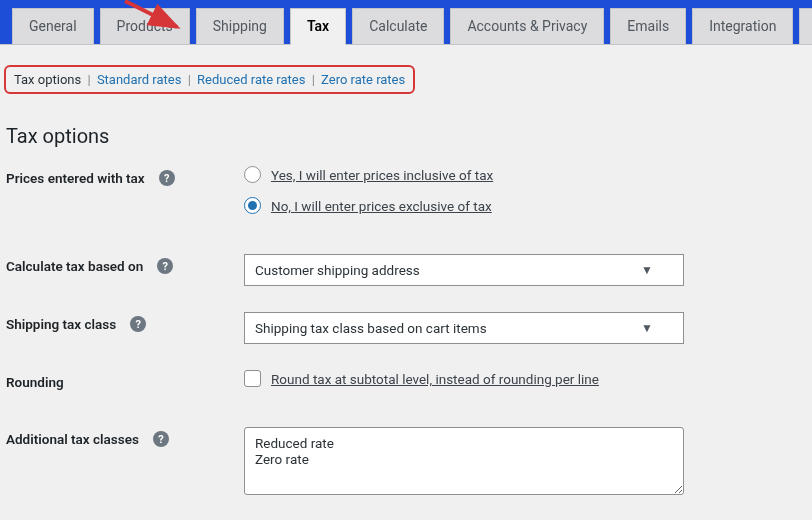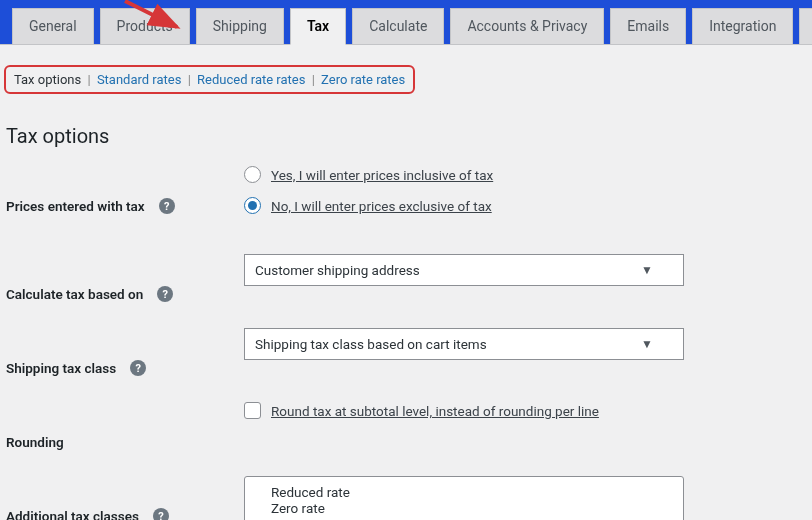--- a/index.html
+++ b/index.html
@@ -57,21 +57,21 @@
     color: #2271b1;
     font-size: 13px;
     text-decoration: none;
     cursor: pointer;
   }
   .subtab.current { color: #2c3338; }
   .sep { color: #888; padding: 0 3px; }
   .content { padding: 4px 6px; }
   h2.section-title { font-size: 20px; font-weight: 400; color: #1d2327; margin: 6px 0 18px; }
   .form-row { display: flex; align-items: flex-start; margin-bottom: 26px; }
-  .row-label { width: 238px; display: flex; align-items: center; gap: 10px; padding-top: 4px; margin-top: 28px;}
+  .row-label { width: 238px; display: flex; align-items: center; gap: 10px; padding-top: 4px;}
   .row-label span.label-text { font-size: 13.5px; color: #1d2327; font-weight:600;}
   .help-icon {
     width: 16px; height: 16px; border-radius: 50%;
     background: #6c7781; color: #fff; font-size: 11px;
     display: inline-flex; align-items: center; justify-content: center;
     font-weight: bold; cursor: help; margin-left: 4px;
     flex-shrink: 0;
   }
   .row-field { flex: 1; max-width: 440px; }
   .radio-line, .check-line { display: flex; align-items: center; gap: 10px; margin-bottom: 14px; color:#3c434a; font-size:13.5px;text-decoration:underline;}
@@ -89,21 +89,21 @@
   }
   .select {
     width: 100%; border: 1px solid #8c8f94; background: #fff;
     padding: 7px 30px 7px 10px; border-radius: 0; font-size: 13.5px;
     display: flex; align-items: center; justify-content: space-between;
     cursor: pointer; color:#2c3338;
   }
   .chev { color: #50575e; font-size:12px;}
   textarea.tax-classes {
     width: 100%; height: 68px; border: 1px solid #8c8f94; border-radius: 3px;
-    padding: 7px 26px; font-family: inherit; font-size: 13.5px; resize: both;
+    padding: 7px 10px; font-family: inherit; font-size: 13.5px; resize: both;
     color:#2c3338; background:#fff;
   }
 </style>
 </head>
 <body>
 
 <svg class="arrow" viewBox="0 0 80 40">
   <defs>
     <marker id="ah" markerWidth="10" markerHeight="10" refX="7" refY="3" orient="auto">
       <polygon points="0,0 8,3 0,6" fill="#d63638"></polygon>

